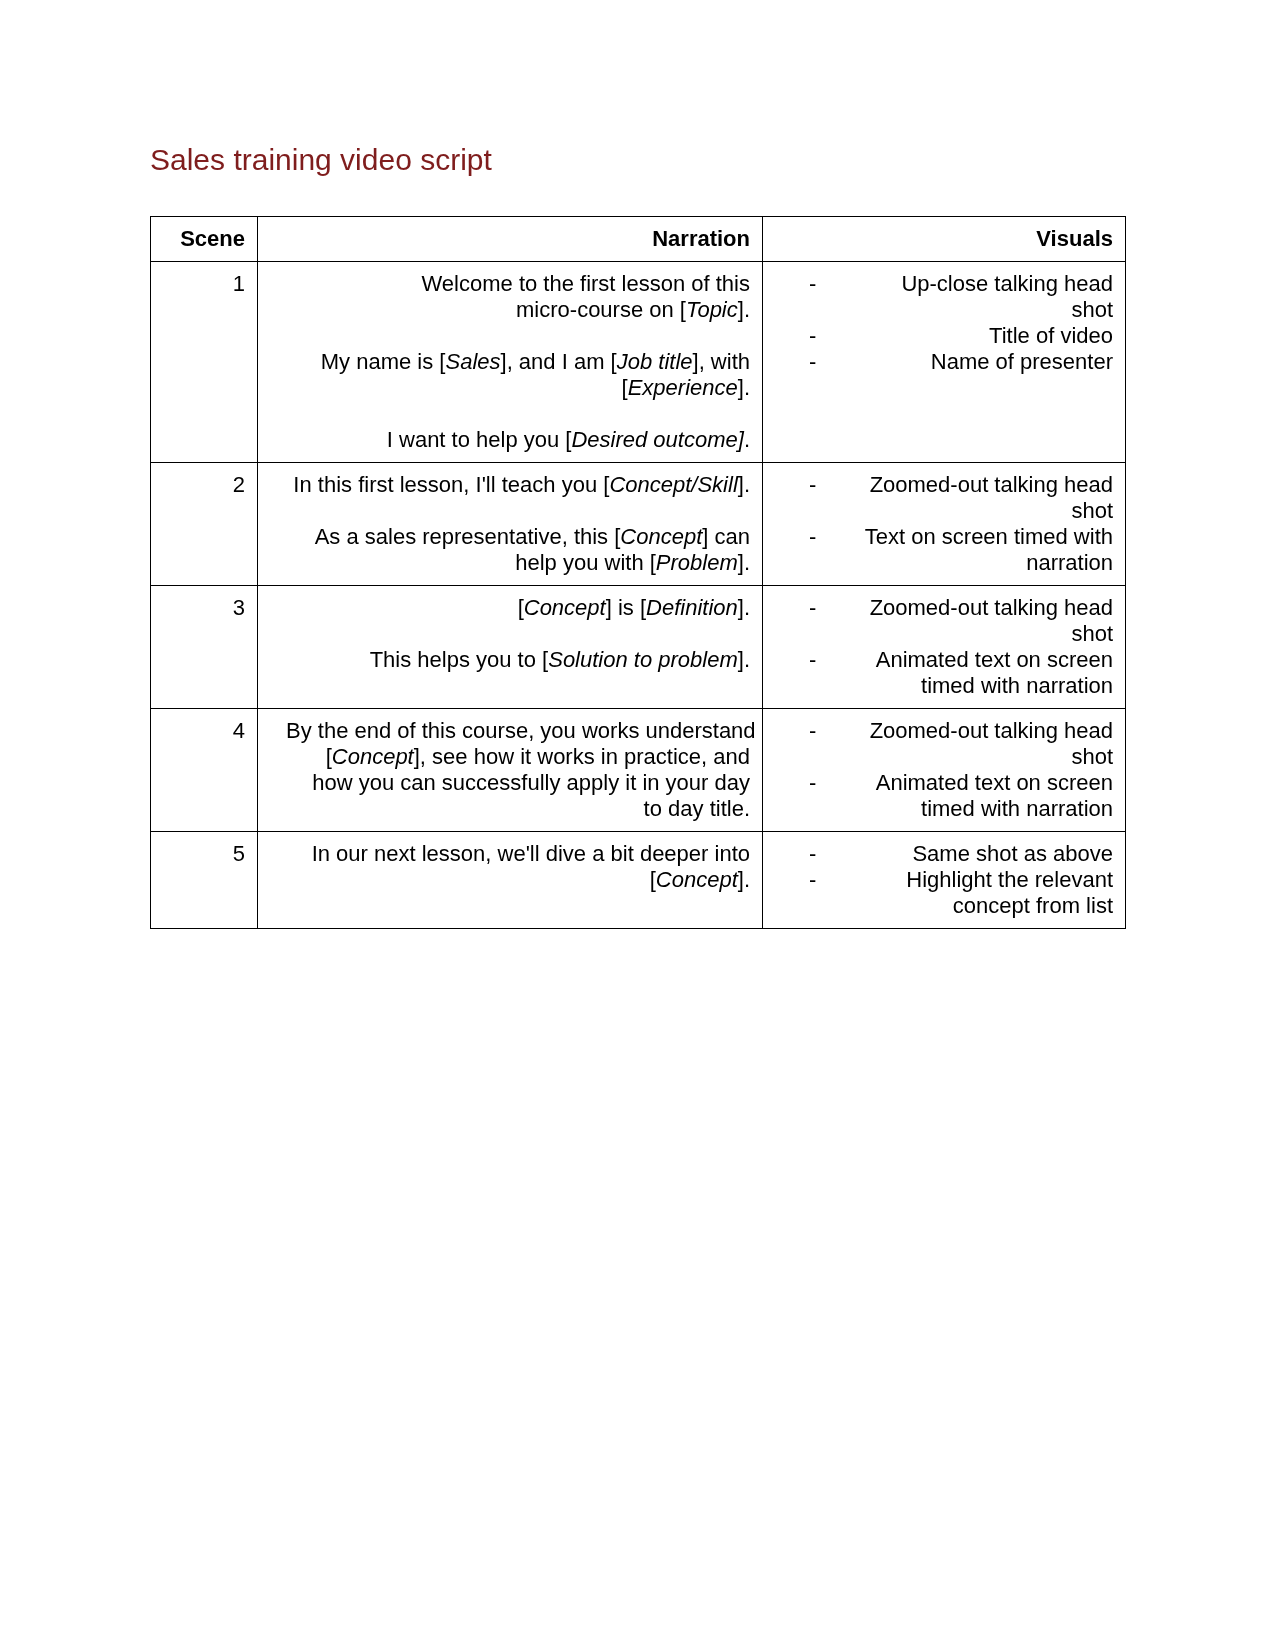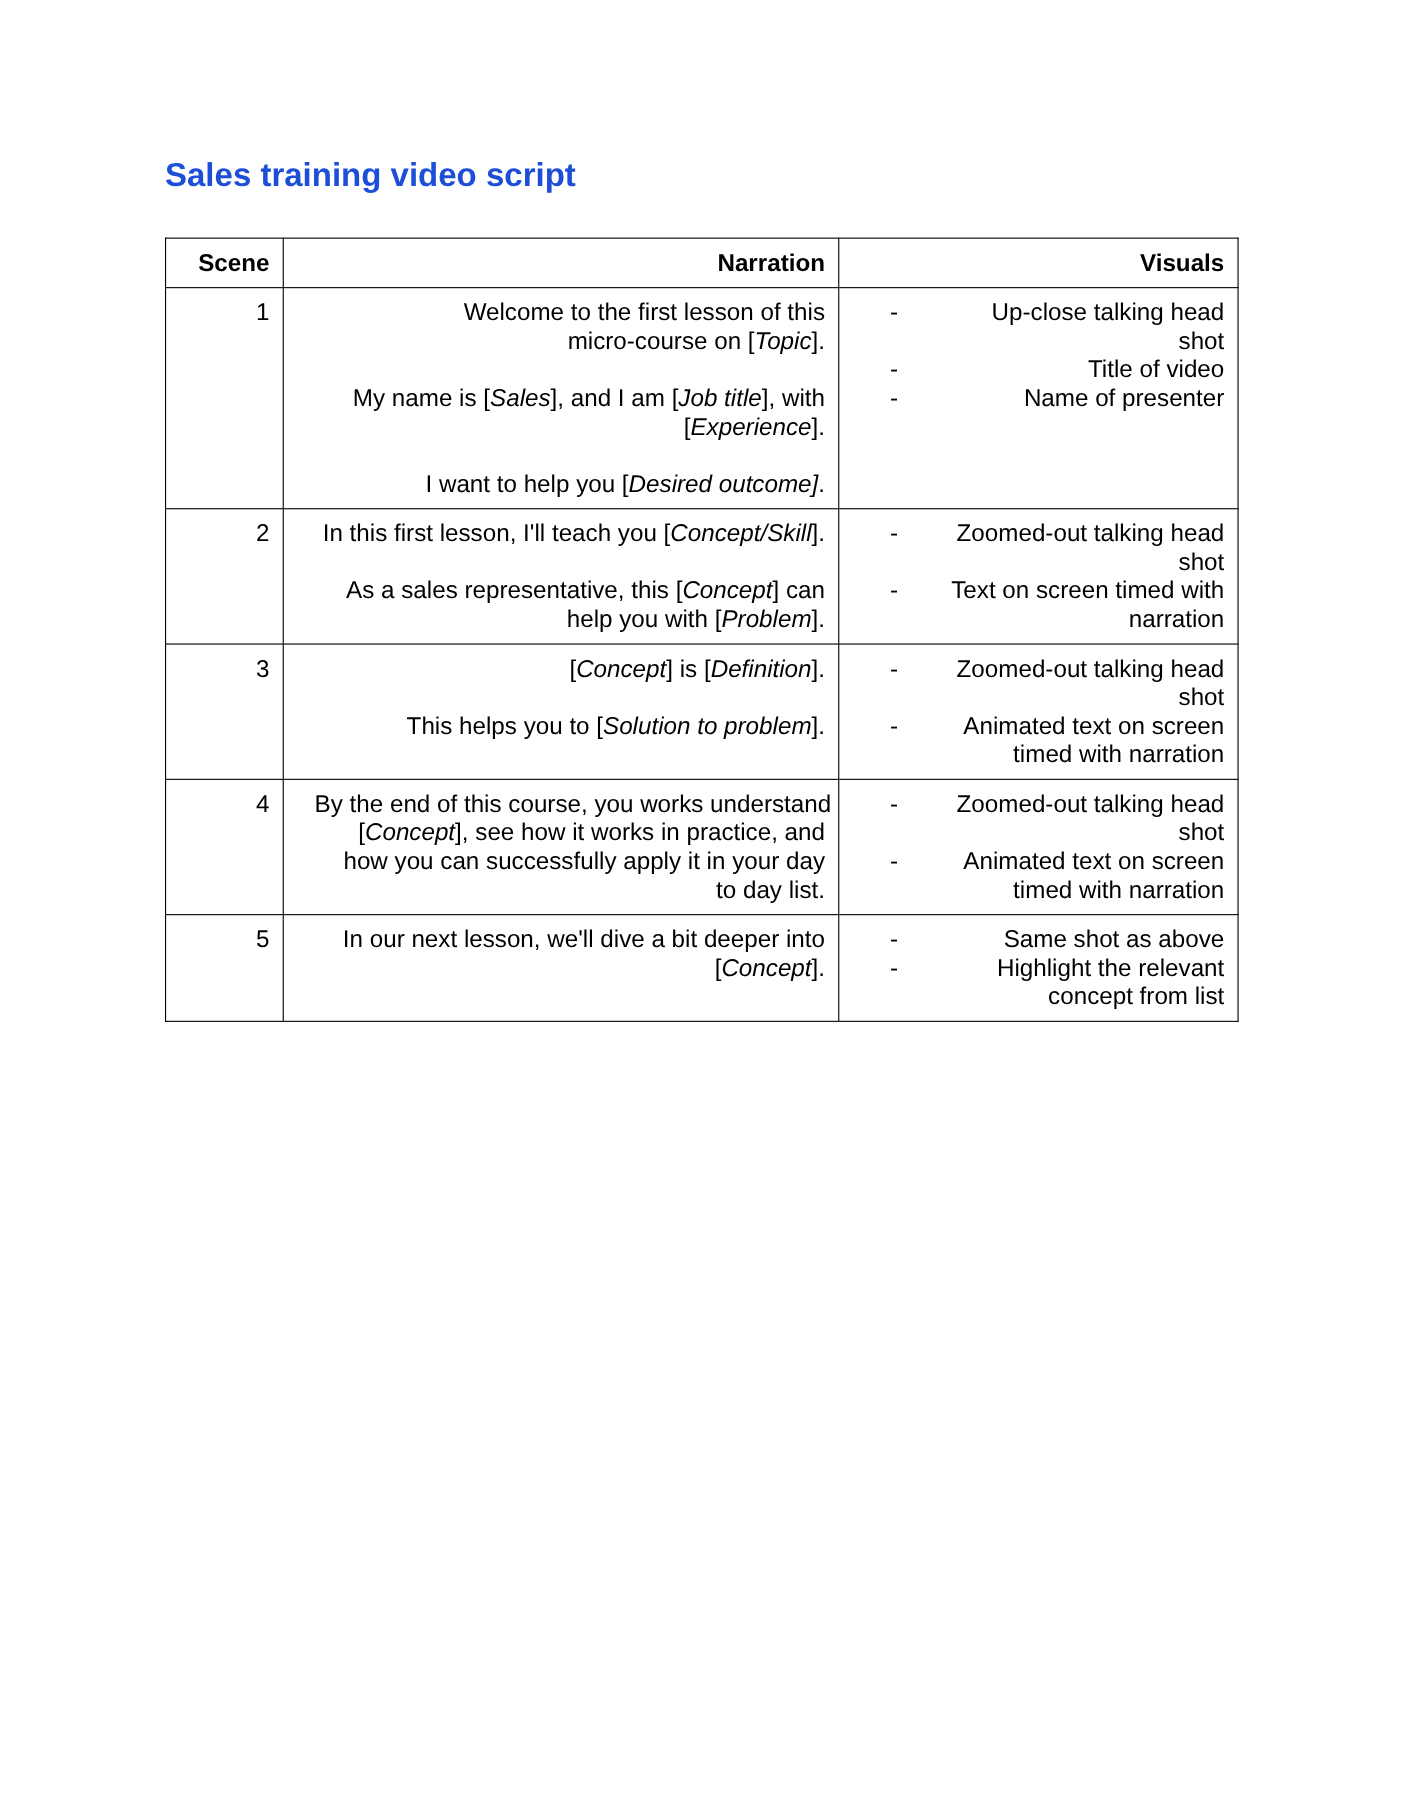--- a/index.html
+++ b/index.html
@@ -8,22 +8,22 @@
     width: 1275px;
     height: 1650px;
     background: #ffffff;
     color: #000000;
     font-family: "Liberation Sans", "DejaVu Sans", sans-serif;
   }
   .page { padding: 142px 150px 0 150px; }
 
   h1.doc-title {
     font-size: 30px;
-    font-weight: 700;
-    color: #1d4ed8;
+    font-weight: 400;
+    color: #7f1d1d;
     line-height: 1.2;
     margin: 0 0 38px 0;
   }
   h2.doc-subtitle {
     font-size: 26px;
     font-weight: 400;
     color: #595959;
     line-height: 1.2;
     margin: 0 0 46px 0;
   }
@@ -159,21 +159,21 @@
             </ul>
         </td>
       </tr>
       <tr>
         <td>4</td>
         <td>
             <p class="para">
               <span class="tline"><span>By the end of this course, you works understand</span></span>
               <span class="tline"><span>[</span><em>Concept</em><span>], see how it works in practice, and</span></span>
               <span class="tline"><span>how you can successfully apply it in your day</span></span>
-              <span class="tline"><span>to day list.</span></span>
+              <span class="tline"><span>to day title.</span></span>
             </p>
           </td>
         <td>
           <ul class="visuals">
               <li>
                 <span class="dash">-</span>
                 <span class="tline">Zoomed-out talking head</span>
                 <span class="tline">shot</span>
               </li>
               <li>

